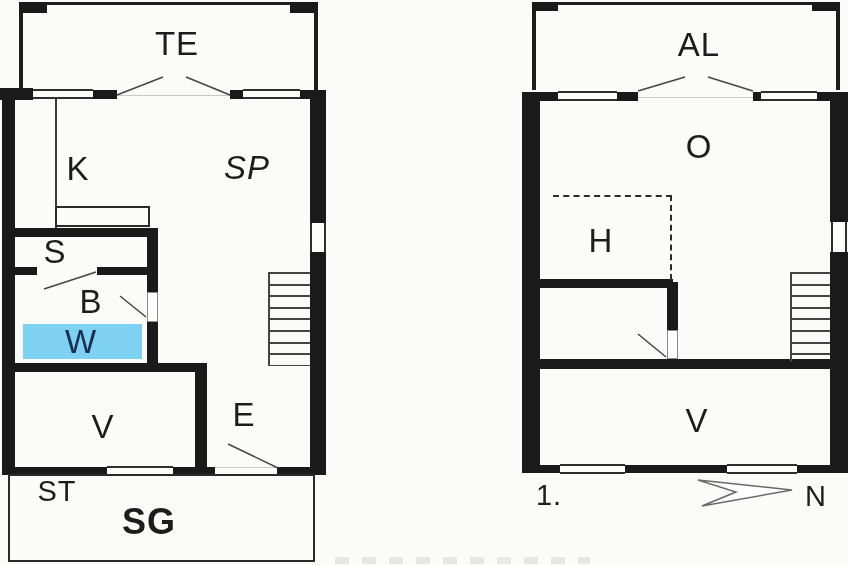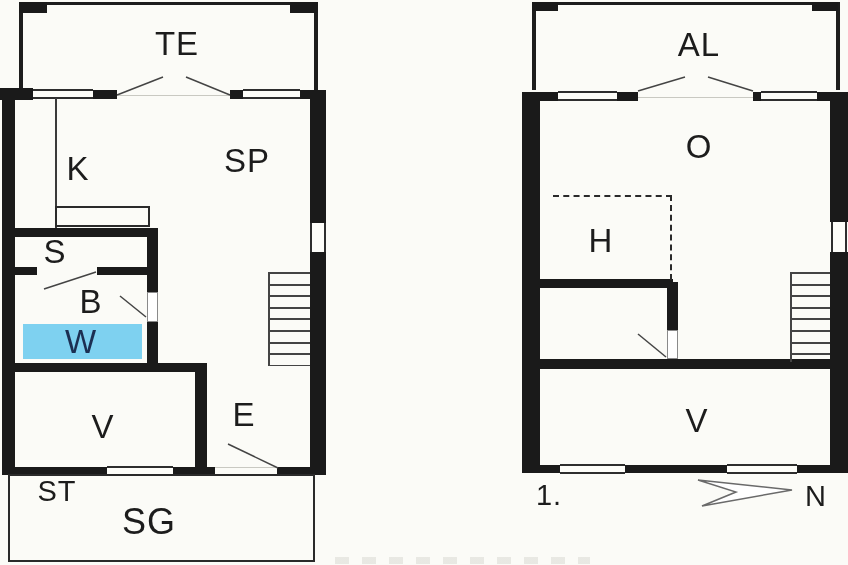--- a/index.html
+++ b/index.html
@@ -77,28 +77,28 @@
   <div class="wall" style="left:195px;top:363px;width:12px;height:104px;"></div>
 
   <div class="highlight" style="left:23px;top:324px;width:119px;height:35px;"></div>
 
   <div class="stairs" style="left:268px;top:272px;width:42px;height:94px;"></div>
 
   <div class="box" style="left:8px;top:474px;width:307px;height:88px;"></div>
 
   <div class="lbl" style="left:177px;top:43px;">TE</div>
   <div class="lbl" style="left:78px;top:168px;">K</div>
-  <div class="lbl" style="left:247px;top:160px;">SP</div>
+  <div class="lbl" style="left:247px;top:167px;font-style:italic;">SP</div>
   <div class="lbl" style="left:55px;top:251px;">S</div>
   <div class="lbl" style="left:91px;top:301px;">B</div>
   <div class="lbl wlab" style="left:81px;top:341px;">W</div>
   <div class="lbl" style="left:103px;top:426px;">V</div>
   <div class="lbl" style="left:244px;top:414px;">E</div>
   <div class="lbl sm" style="left:57px;top:491px;">ST</div>
-  <div class="lbl big" style="left:149px;top:522px;">SG</div>
+  <div class="lbl big" style="left:149px;top:522px;font-weight:bold;">SG</div>
 
   <div class="balcony" style="left:532px;top:2px;width:308px;height:88px;"></div>
   <div class="cap" style="left:532px;top:2px;width:26px;height:9px;"></div>
   <div class="cap" style="left:812px;top:2px;width:26px;height:9px;"></div>
 
   <div class="wall" style="left:522px;top:92px;width:36px;height:9px;"></div>
   <div class="win" style="left:558px;top:91px;width:59px;height:10px;"></div>
   <div class="wall" style="left:617px;top:92px;width:21px;height:9px;"></div>
   <div class="threshold" style="left:638px;top:97px;width:115px;"></div>
   <div class="wall" style="left:753px;top:92px;width:8px;height:9px;"></div>

